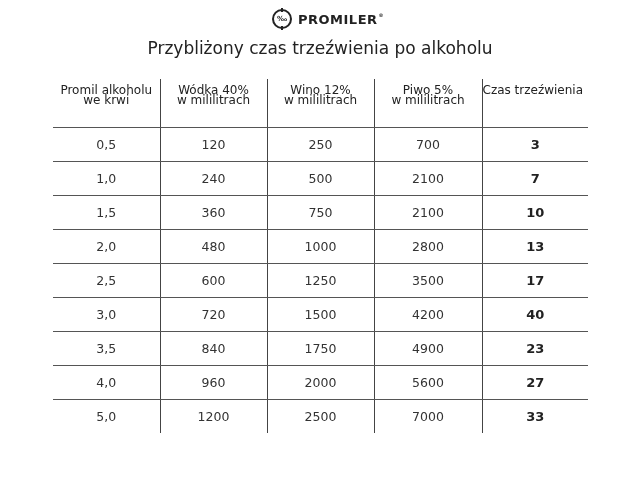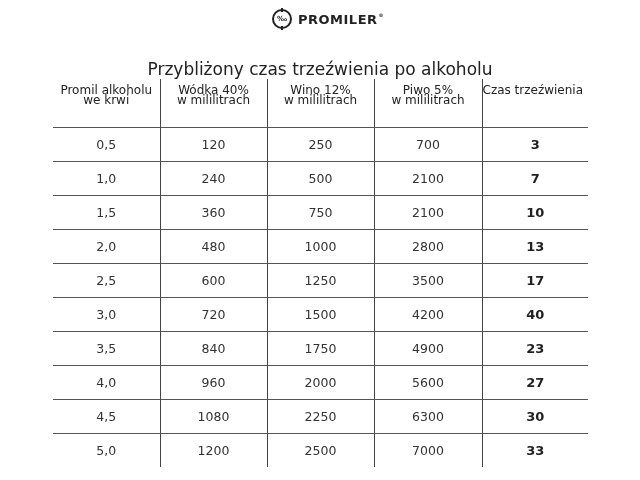--- a/index.html
+++ b/index.html
@@ -4,21 +4,21 @@
 <style>
   html, body { margin:0; padding:0; background:#ffffff; }
   body { width:640px; height:480px; position:relative; overflow:hidden; font-family:"DejaVu Sans", sans-serif; color:#222; }
   .logo { position:absolute; left:272px; top:7px; height:24px; display:flex; align-items:center; }
   .logo-circle { width:20px; height:20px; border:2.5px solid #222; border-radius:50%; box-sizing:border-box; display:flex; align-items:center; justify-content:center; font-size:7px; font-weight:bold; color:#222; position:relative; }
   .logo-circle::before, .logo-circle::after { content:""; position:absolute; background:#222; }
   .logo-circle::before { width:2px; height:4px; top:-3px; left:50%; margin-left:-1px; }
   .logo-circle::after { width:2px; height:4px; bottom:-3px; left:50%; margin-left:-1px; }
   .logo-text { margin-left:6px; font-family:"DejaVu Sans", sans-serif; font-weight:bold; font-size:13px; letter-spacing:0.5px; color:#222; }
   .logo-reg { font-size:5px; vertical-align:top; margin-left:1px; }
-  .title { position:absolute; left:0; top:38px; width:640px; text-align:center; font-family:"DejaVu Sans", sans-serif; font-size:17px; color:#222;margin-top:21px; }
+  .title { position:absolute; left:0; top:38px; width:640px; text-align:center; font-family:"DejaVu Sans", sans-serif; font-size:17px; color:#222; }
   table.tbl { position:absolute; left:53px; top:79px; width:535px; border-collapse:collapse; table-layout:fixed; }
   .tbl th { height:41px; vertical-align:top; font-weight:normal; font-size:12px; line-height:10px; padding-top:6px; padding-left:0; padding-right:0; border-bottom:1.3px solid #555; color:#222; }
   .tbl td { height:33px; text-align:center; font-size:12.5px; color:#333; border-bottom:1.3px solid #555; padding:0; }
   .tbl tr:last-child td { border-bottom:none; }
   .tbl th + th, .tbl td + td { border-left:1.3px solid #444; }
   .tbl td.bold { font-weight:bold; color:#222; font-size:13px; }
   .tbl th.last { text-align:left; padding-left:0; }
   col.c1 { width:107px; } col.c2 { width:107px; } col.c3 { width:107px; } col.c4 { width:108px; } col.c5 { width:106px; }
 </style>
 </head>
@@ -101,27 +101,20 @@
         <td class="bold">23</td>
       </tr>
       <tr>
         <td>4,0</td>
         <td>960</td>
         <td>2000</td>
         <td>5600</td>
         <td class="bold">27</td>
       </tr>
       <tr>
-        <td>4,5</td>
-        <td>1080</td>
-        <td>2250</td>
-        <td>6300</td>
-        <td class="bold">30</td>
-      </tr>
-      <tr>
         <td>5,0</td>
         <td>1200</td>
         <td>2500</td>
         <td>7000</td>
         <td class="bold">33</td>
       </tr>
     </tbody>
 </table>
 
 </body></html>

